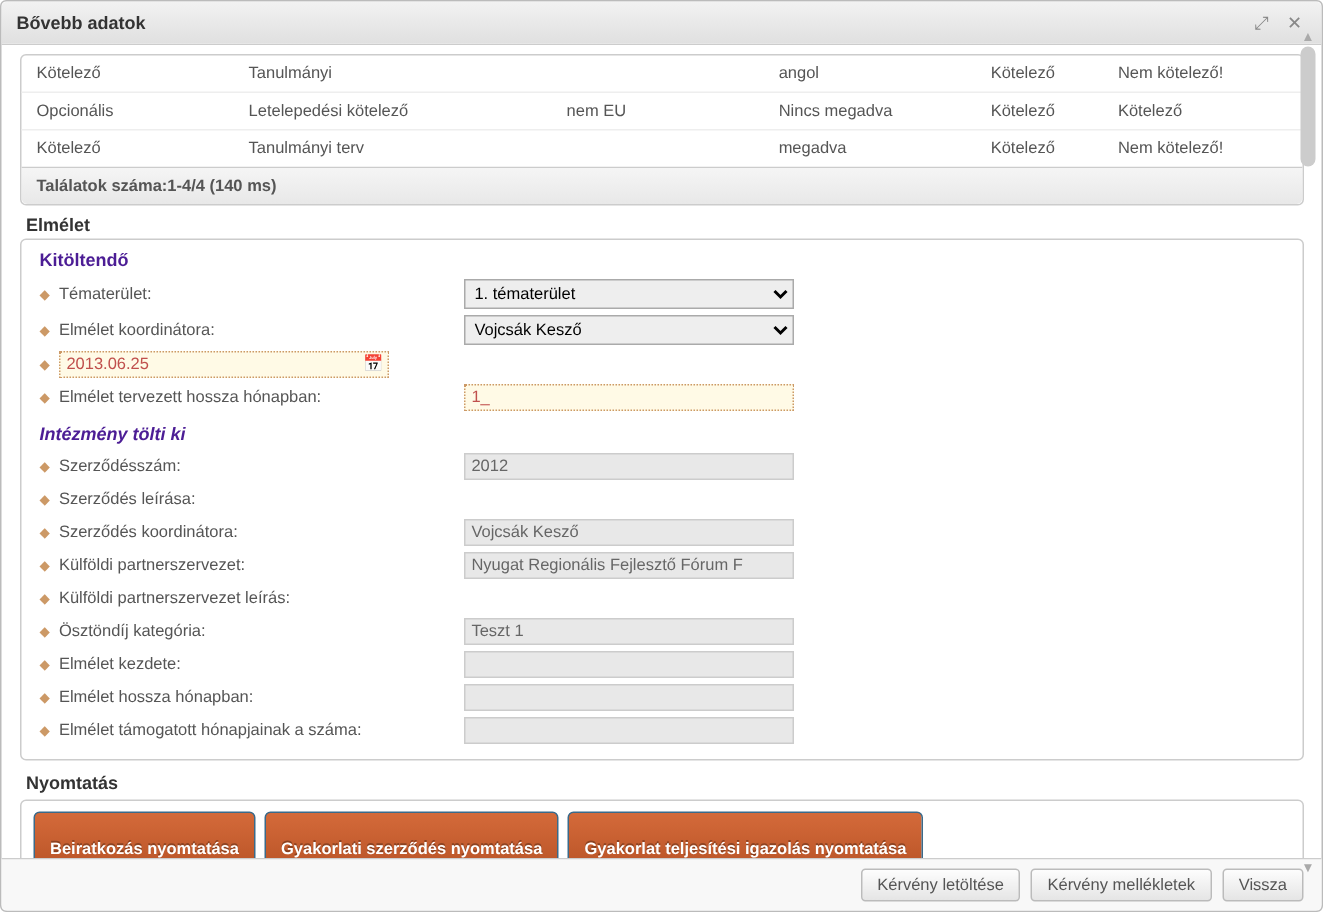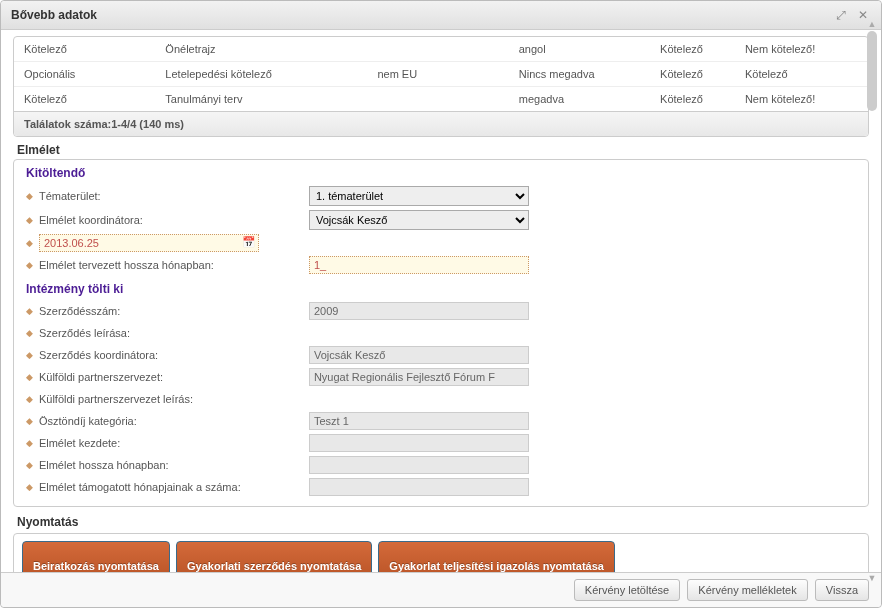--- a/index.html
+++ b/index.html
@@ -46,21 +46,21 @@
     <span class="icon-btn">⤢</span>
     <span class="icon-btn">✕</span>
   </div>
 
   <div class="content">
 
     <div class="grid">
       <div class="grid-body">
         <div class="grid-row">
           <div>Kötelező</div>
-          <div style="flex:1.5">Önéletrajz</div>
+          <div style="flex:1.5">Tanulmányi</div>
           <div></div>
           <div>angol</div>
           <div style="flex:0.6">Kötelező</div>
           <div style="flex:0.8">Nem kötelező!</div>
         </div>
         <div class="grid-row">
           <div>Opcionális</div>
           <div style="flex:1.5">Letelepedési kötelező</div>
           <div>nem EU</div>
           <div>Nincs megadva</div>
@@ -99,27 +99,27 @@
           <input type="text" value="2013.06.25" style="">
           <span class="cal-icon">📅</span>
         </div>
       </div>
       <div class="form-row">
         <span class="bullet">◆</span>
         <label>Elmélet tervezett hossza hónapban:</label>
         <div class="field"><input type="text" value="1_" style=""></div>
       </div>
 
-      <div class="sub-title" style="margin-top:6px;">Intézmény tölti ki</div>
+      <div class="sub-title" style="margin-top:6px;font-style:italic;">Intézmény tölti ki</div>
 
       <div class="form-row">
         <span class="bullet">◆</span>
         <label>Szerződésszám:</label>
         <div class="field">
-            <div class="readonly">2009</div>
+            <div class="readonly">2012</div>
           </div>
       </div>
       <div class="form-row">
         <span class="bullet">◆</span>
         <label>Szerződés leírása:</label>
       </div>
       <div class="form-row">
         <span class="bullet">◆</span>
         <label>Szerződés koordinátora:</label>
         <div class="field">

